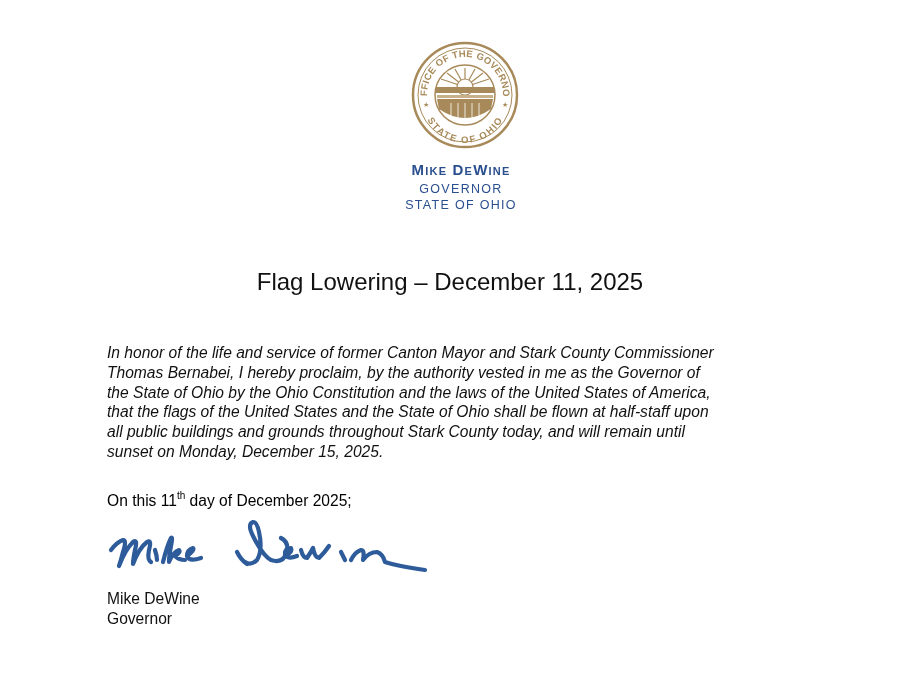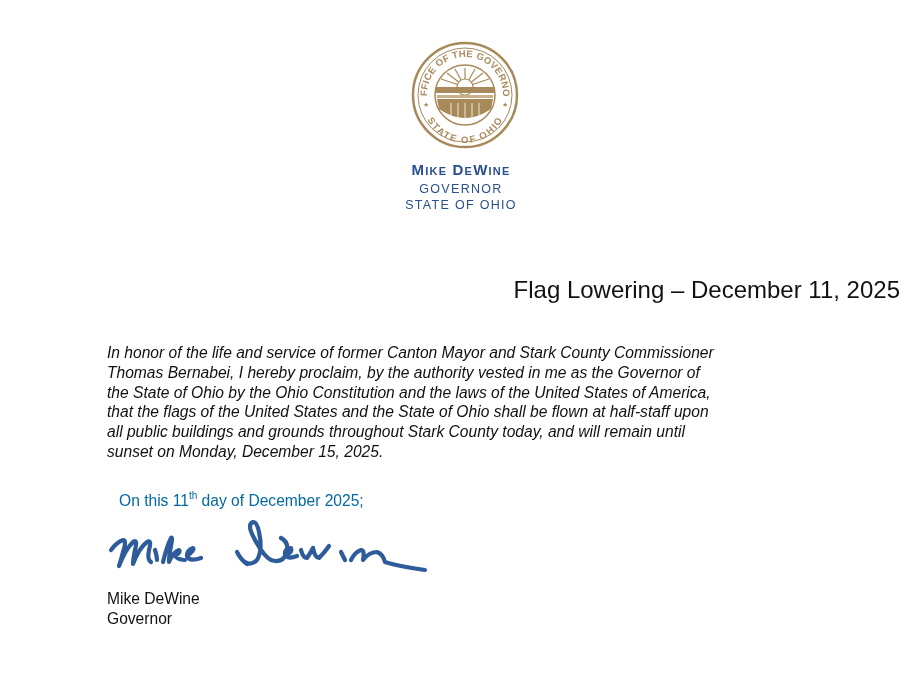--- a/index.html
+++ b/index.html
@@ -45,43 +45,41 @@
   .lh-state {
     top: 198px;
     font-size: 12.5px;
     letter-spacing: 1.3px;
   }
   .doc-title {
     position: absolute;
     left: 0;
     width: 900px;
     top: 268px;
-    text-align: right;
+    text-align: center;
     font-size: 24px;
     color: #111;
-    margin-top: 8px;
   }
   .body-text {
     position: absolute;
     left: 107px;
     top: 343px;
     width: 760px;
     font-size: 15.6px;
     line-height: 19.8px;
     color: #111;
     white-space: pre-line;
     font-style: italic;
   }
   .dated {
     position: absolute;
     left: 107px;
     top: 491px;
     font-size: 15.6px;
-    color: #0369a1;
-    margin-left: 12px;
+    color: #000000;
   }
   .dated sup { font-size: 10px; position: relative; top: -1px; }
   .signature {
     position: absolute;
     left: 107px;
     top: 516px;
     width: 330px;
     height: 66px;
   }
   .signer-name {

